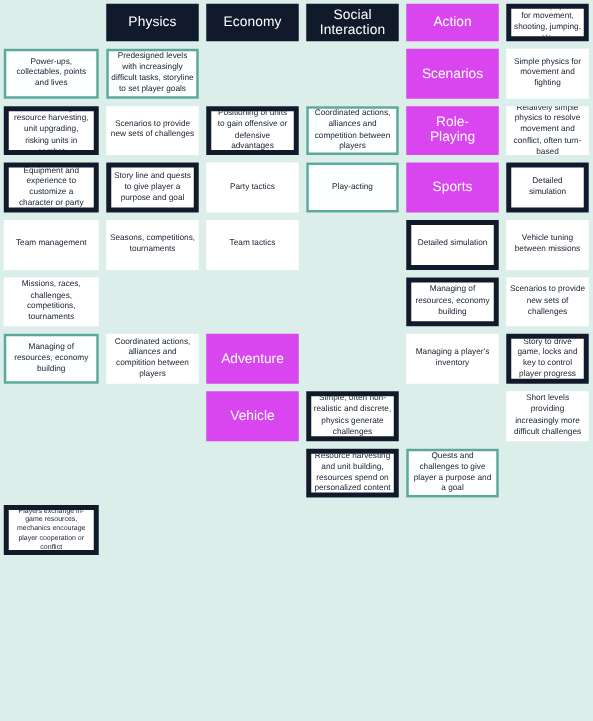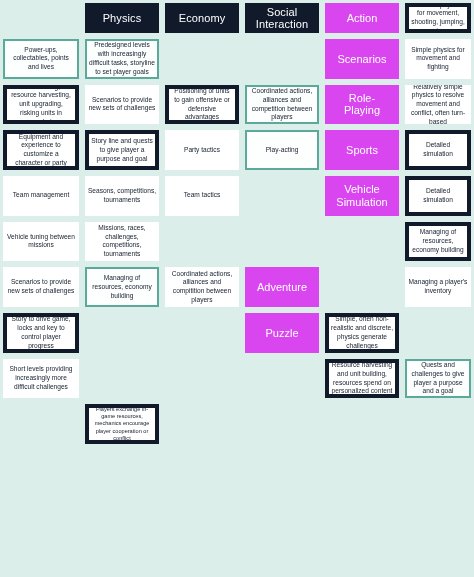--- a/index.html
+++ b/index.html
@@ -223,23 +223,20 @@
     </div>
     <div class="cellwrap">
       <div class="cell plain">
         <span>Team tactics</span>
       </div>
     </div>
     <div class="cellwrap">
       <div class="cell empty"></div>
     </div>
     <div class="cellwrap">
-      <div class="rowlabel">Vehicle Simulation</div>
-    </div>
-    <div class="cellwrap">
       <div class="cell black">
         <span>Detailed simulation</span>
       </div>
     </div>
     <div class="cellwrap">
       <div class="cell plain">
         <span>Vehicle tuning between missions</span>
       </div>
     </div>
     <div class="cellwrap">
@@ -292,21 +289,21 @@
         <span>Story to drive game, locks and key to control player progress</span>
       </div>
     </div>
     <div class="cellwrap">
       <div class="cell empty"></div>
     </div>
     <div class="cellwrap">
       <div class="cell empty"></div>
     </div>
     <div class="cellwrap">
-      <div class="rowlabel">Puzzle</div>
+      <div class="rowlabel">Vehicle</div>
     </div>
     <div class="cellwrap">
       <div class="cell black">
         <span>Simple, often non-realistic and discrete, physics generate challenges</span>
       </div>
     </div>
     <div class="cellwrap">
       <div class="cell empty"></div>
     </div>
     <div class="cellwrap">

